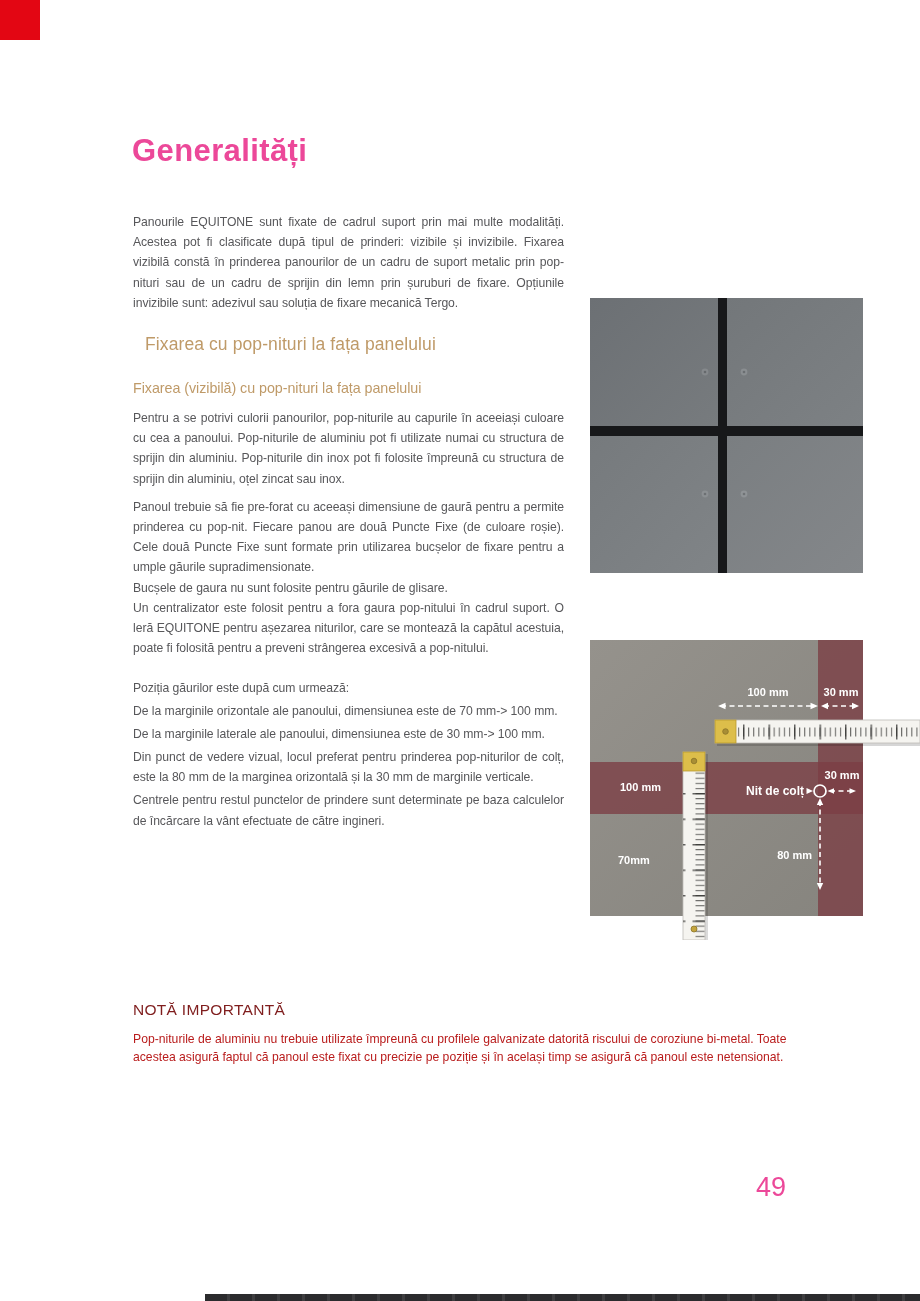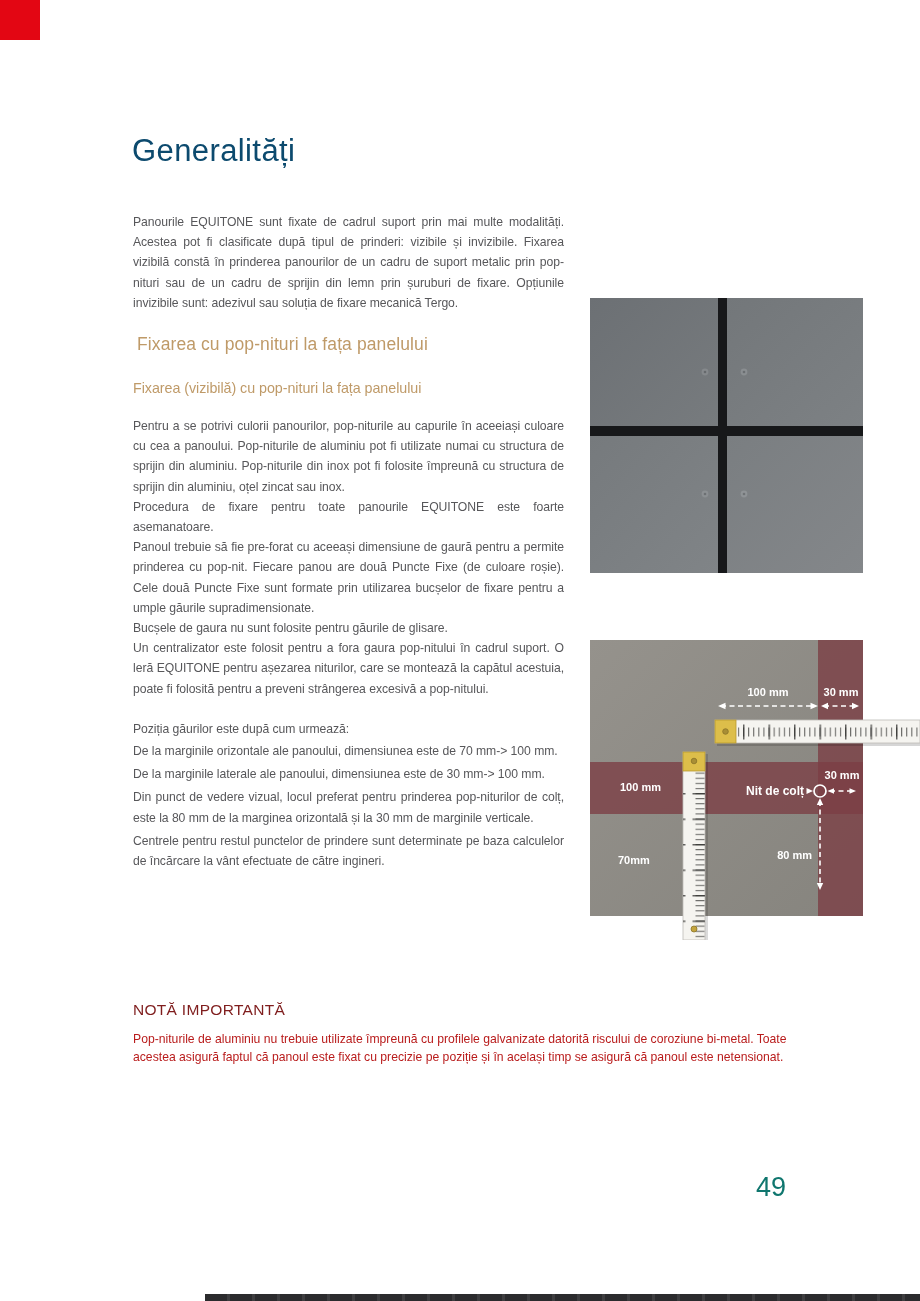--- a/index.html
+++ b/index.html
@@ -6,40 +6,40 @@
   html,body { width:920px; background:#fff; }
   body {
     width:920px; height:1301px; position:relative; overflow:hidden;
     font-family:"Liberation Sans","DejaVu Sans",sans-serif;
     -webkit-font-smoothing:antialiased;
   }
   .logo-square { position:absolute; left:0; top:0; width:40px; height:40px; background:#e30613; }
 
   .page-title {
     position:absolute; left:132px; top:133px;
-    font-size:31px; font-weight:400; letter-spacing:.4px; color:#0c4a6e;
+    font-size:31px; font-weight:700; letter-spacing:.4px; color:#ec4899;
   }
 
   .col {
     position:absolute; left:133px; top:212px; width:431px;
     color:#57575a; font-size:12.2px; line-height:20.2px; letter-spacing:-.05px;
   }
   .col p { text-align:justify; }
-  .h-section { color:#bf9a68; font-size:17.5px; font-weight:400; line-height:22px; margin:20px 4px 24px; letter-spacing:.1px; }
-  .h-sub     { color:#bf9a68; font-size:14.3px; font-weight:400; line-height:19px; margin:0 0 18px; }
-  .mb8  { }
+  .h-section { color:#bf9a68; font-size:17.5px; font-weight:400; line-height:22px; margin:20px 12px 24px; letter-spacing:.1px; }
+  .h-sub     { color:#bf9a68; font-size:14.3px; font-weight:400; line-height:19px; margin:0 0 10px; }
+  .mb8  { margin-bottom:8px; }
   .mb20 { margin-bottom:20px; }
   .mb2  { margin-bottom:2px; }
   .mb3  { margin-bottom:3px; }
 
   .note-block { position:absolute; left:133px; top:1001px; width:658px; }
   .note-heading { color:#7f1d1d; font-size:15.5px; font-weight:400; letter-spacing:.3px; margin-bottom:11px; }
   .note-text { color:#b91c1c; font-size:12.2px; line-height:18px; }
 
-  .page-number { position:absolute; right:134px; top:1172px; font-size:27px; color:#0f766e; }
+  .page-number { position:absolute; right:134px; top:1172px; font-size:27px; color:#ec4899; }
 
   .photo   { position:absolute; left:590px; top:298px; width:273px; height:275px; display:block; }
   .diagram { position:absolute; left:590px; top:640px; width:330px; height:300px; display:block; }
 
   .bottom-strip {
     position:absolute; left:205px; bottom:0; width:715px; height:7px;
     background:repeating-linear-gradient(90deg,#2b2b2d 0 22px,#3d3d3f 22px 25px);
   }
 
   .dlab  { fill:#fff; font-size:11px; font-weight:bold; font-family:"Liberation Sans","DejaVu Sans",sans-serif; }
@@ -51,21 +51,20 @@
 
 <div class="logo-square"></div>
 
 <h1 class="page-title">Generalități</h1>
 
 <div class="col">
   <p class="mb20">Panourile EQUITONE sunt fixate de cadrul suport prin mai multe modalități. Acestea pot fi clasificate după tipul de prinderi: vizibile și invizibile. Fixarea vizibilă constă în prinderea panourilor de un cadru de suport metalic prin pop-nituri sau de un cadru de sprijin din lemn prin șuruburi de fixare. Opțiunile invizibile sunt: adezivul sau soluția de fixare mecanică Tergo.</p>
   <h2 class="h-section">Fixarea cu pop-nituri la fața panelului</h2>
   <h3 class="h-sub">Fixarea (vizibilă) cu pop-nituri la fața panelului</h3>
   <p class="mb8">Pentru a se potrivi culorii panourilor, pop-niturile au capurile în aceeiași culoare cu cea a panoului. Pop-niturile de aluminiu pot fi utilizate numai cu structura de sprijin din aluminiu. Pop-niturile din inox pot fi folosite împreună cu structura de sprijin din aluminiu, oțel zincat sau inox.</p>
-  <p>Procedura de fixare pentru toate panourile EQUITONE este foarte asemanatoare.</p>
   <p>Panoul trebuie să fie pre-forat cu aceeași dimensiune de gaură pentru a permite prinderea cu pop-nit. Fiecare panou are două Puncte Fixe (de culoare roșie). Cele două Puncte Fixe sunt formate prin utilizarea bucșelor de fixare pentru a umple găurile supradimensionate.</p>
   <p>Bucșele de gaura nu sunt folosite pentru găurile de glisare.</p>
   <p class="mb20">Un centralizator este folosit pentru a fora gaura pop-nitului în cadrul suport. O leră EQUITONE pentru așezarea niturilor, care se montează la capătul acestuia, poate fi folosită pentru a preveni strângerea excesivă a pop-nitului.</p>
   <p class="mb2">Poziția găurilor este după cum urmează:</p>
   <p class="mb3">De la marginile orizontale ale panoului, dimensiunea este de 70 mm-&gt; 100 mm.</p>
   <p class="mb3">De la marginile laterale ale panoului, dimensiunea este de 30 mm-&gt; 100 mm.</p>
   <p class="mb3">Din punct de vedere vizual, locul preferat pentru prinderea pop-niturilor de colț, este la 80 mm de la marginea orizontală și la 30 mm de marginile verticale.</p>
   <p>Centrele pentru restul punctelor de prindere sunt determinate pe baza calculelor de încărcare la vânt efectuate de către ingineri.</p>
 </div>
 

